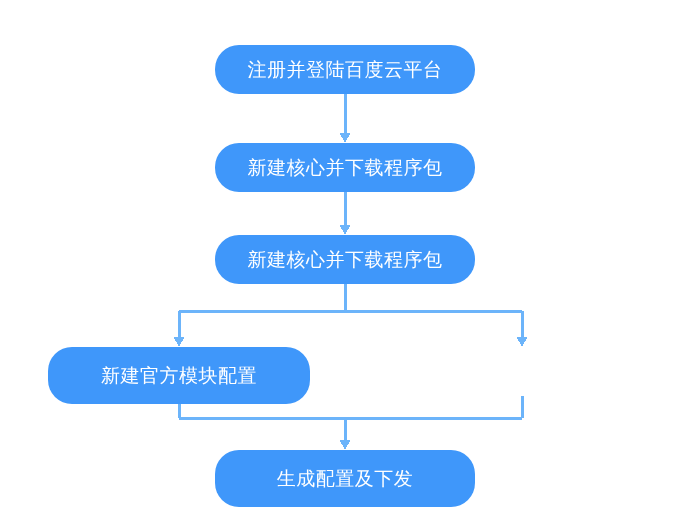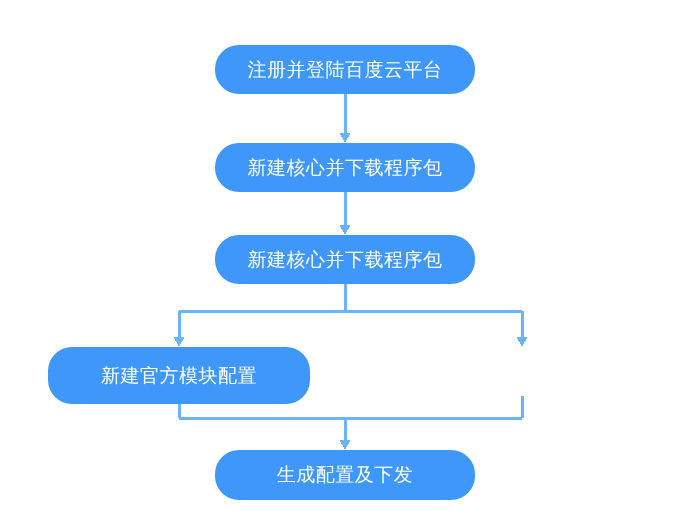--- a/index.html
+++ b/index.html
@@ -44,21 +44,21 @@
   .node-label {
     display: block;
     padding-bottom: 1px;
   }
   
   #node-register      { left: 215px; top: 45px;  width: 260px; height: 49px; }
   #node-console       { left: 215px; top: 143px; width: 260px; height: 49px; }
   #node-core-package  { left: 215px; top: 235px; width: 260px; height: 49px; font-family: Liberation Serif, serif; }
   #node-official-mod  { left: 48px;  top: 347px; width: 262px; height: 57px; }
   #node-custom-mod    { left: 393px; top: 347px; width: 262px; height: 49px; }
-  #node-generate      { left: 215px; top: 450px; width: 260px; height: 50px; }
+  #node-generate      { left: 215px; top: 450px; width: 260px; height: 57px; }
 </style>
 </head>
 <body>
 
 <div id="canvas">
 
   <svg id="flow-svg" viewBox="0 0 686 526" xmlns="http://www.w3.org/2000/svg">
     <g stroke="#6cb4fa" stroke-width="3" fill="#6cb4fa" shape-rendering="crispEdges">
 
       <g>

